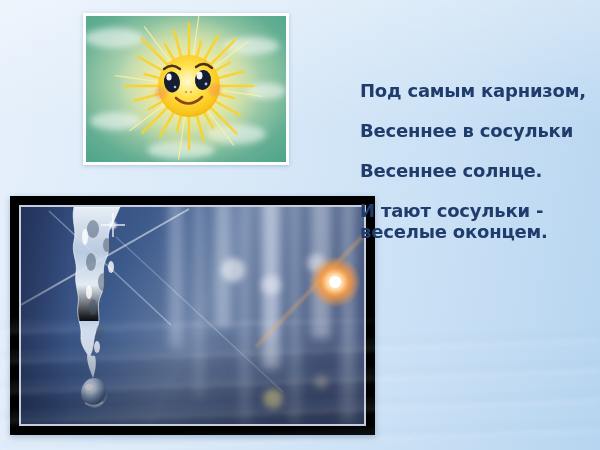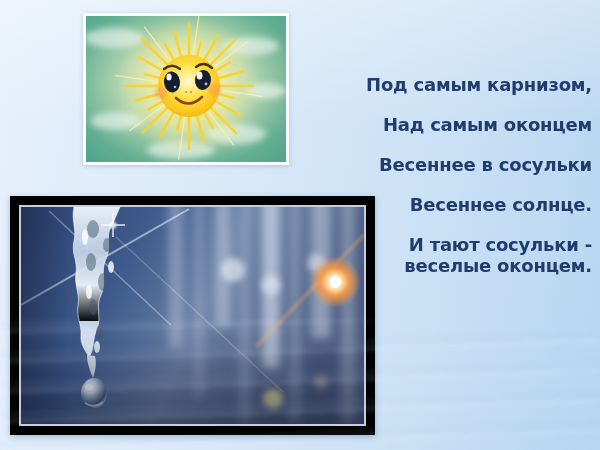--- a/index.html
+++ b/index.html
@@ -37,22 +37,22 @@
                linear-gradient(155deg,#3a2f38 0%,#1b2136 28%,#10152a 65%,#141b31 100%);
     box-shadow:0 2px 6px rgba(80,110,150,.4);
   }
   .photo-inner{
     width:100%;height:100%;box-sizing:border-box;
     border:2px solid #c6cddc;overflow:hidden;position:relative;background:#33507f;
   }
   .photo-inner svg{display:block;width:100%;height:100%;}
   
   .poem{
-    position:absolute;left:360px;top:74px;width:232px;
-    color:#1f3c6d;text-align:right;
+    position:absolute;left:360px;top:80px;width:232px;
+    color:#1f3c6d;text-align:left;
   }
   .poem p{
     margin:0 0 19px 0;font-size:18px;line-height:21px;font-weight:bold;
     letter-spacing:-0.2px;white-space:pre-line;
   }
 </style>
 </head>
 <body>
 
 <div class="slide">
@@ -270,20 +270,19 @@
         </g>
 
         <rect width="343" height="217" fill="url(#pVig)"></rect>
         <rect width="343" height="217" fill="url(#pLeft)"></rect>
       </svg>
     </div>
   </figure>
 
   <div class="poem">
     <p>Под самым карнизом,</p>
-    <p>Над самым оконцем</p>
     <p>Весеннее в сосульки</p>
     <p>Весеннее солнце.</p>
     <p>И тают сосульки -
 веселые оконцем.</p>
   </div>
 
 </div>
 
 </body></html>

